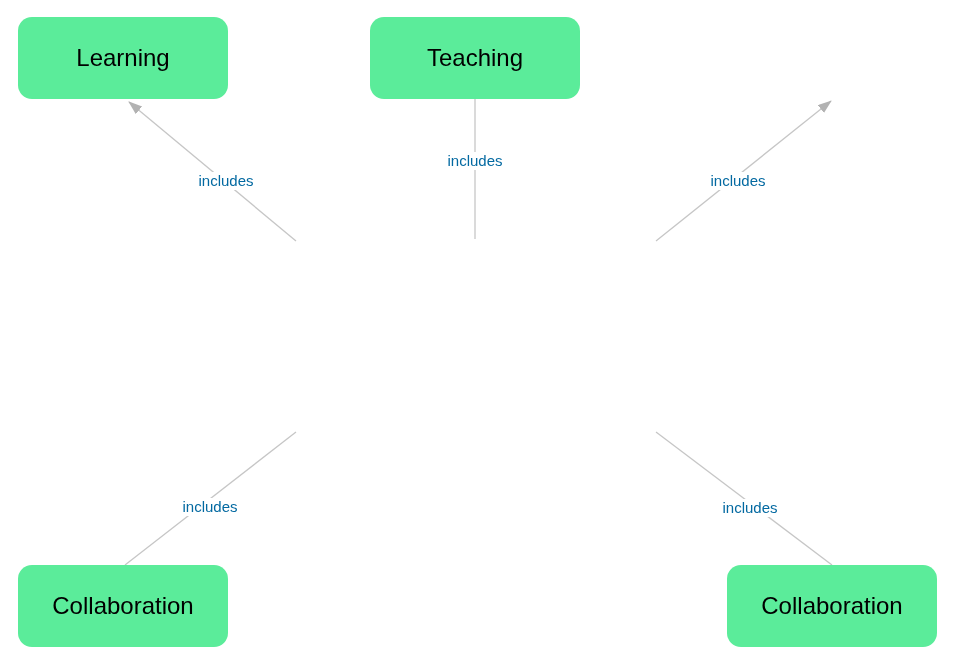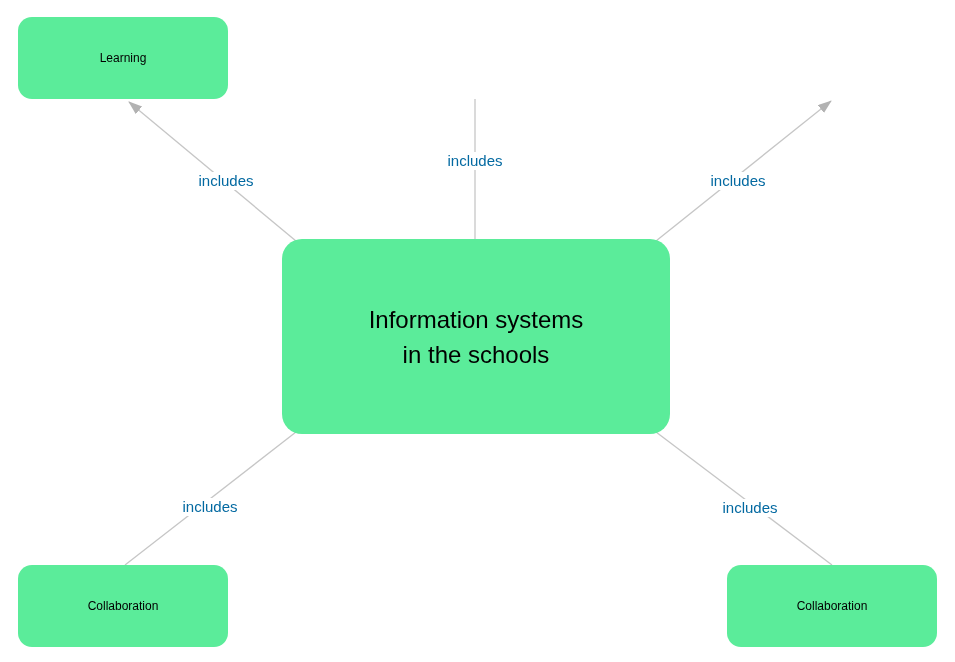--- a/index.html
+++ b/index.html
@@ -32,21 +32,21 @@
     color: #000000;
     display: flex;
     align-items: center;
     justify-content: center;
     text-align: center;
   }
   .node-small {
     width: 210px;
     height: 82px;
     border-radius: 14px;
-    font-size: 12px;
+    font-size: 24px;
   }
   .node-center {
     left: 282px;
     top: 239px;
     width: 388px;
     height: 195px;
     border-radius: 20px;
     font-size: 24px;
     line-height: 35px;
     white-space: pre-line;
@@ -83,27 +83,26 @@
         <path d="M0,0 L14,5 L0,10 Z" fill="#b2b2b2"></path>
       </marker>
     </defs>
     <line x1="296" y1="241" x2="129" y2="102" marker-end="url(#arrow)"></line>
     <line x1="475" y1="239" x2="475" y2="99"></line>
     <line x1="656" y1="241" x2="831" y2="101" marker-end="url(#arrow)"></line>
     <line x1="296" y1="432" x2="125" y2="565"></line>
     <line x1="656" y1="432" x2="832" y2="565"></line>
   </svg>
 
-  <div class="node node-center">
-    <span>Information systems
-in the schools</span>
-  </div>
 
   <div class="node node-small n-learning">
     <span>Learning</span>
+  </div>
+  <div class="node node-small n-teaching">
+    <span>Teaching</span>
   </div>
   <div class="node node-small n-collaboration">
     <span>Collaboration</span>
   </div>
   <div class="node node-small n-communication">
     <span>Collaboration</span>
   </div>
 
   <span class="edge-label el-learning">includes</span>
   <span class="edge-label el-teaching">includes</span>

